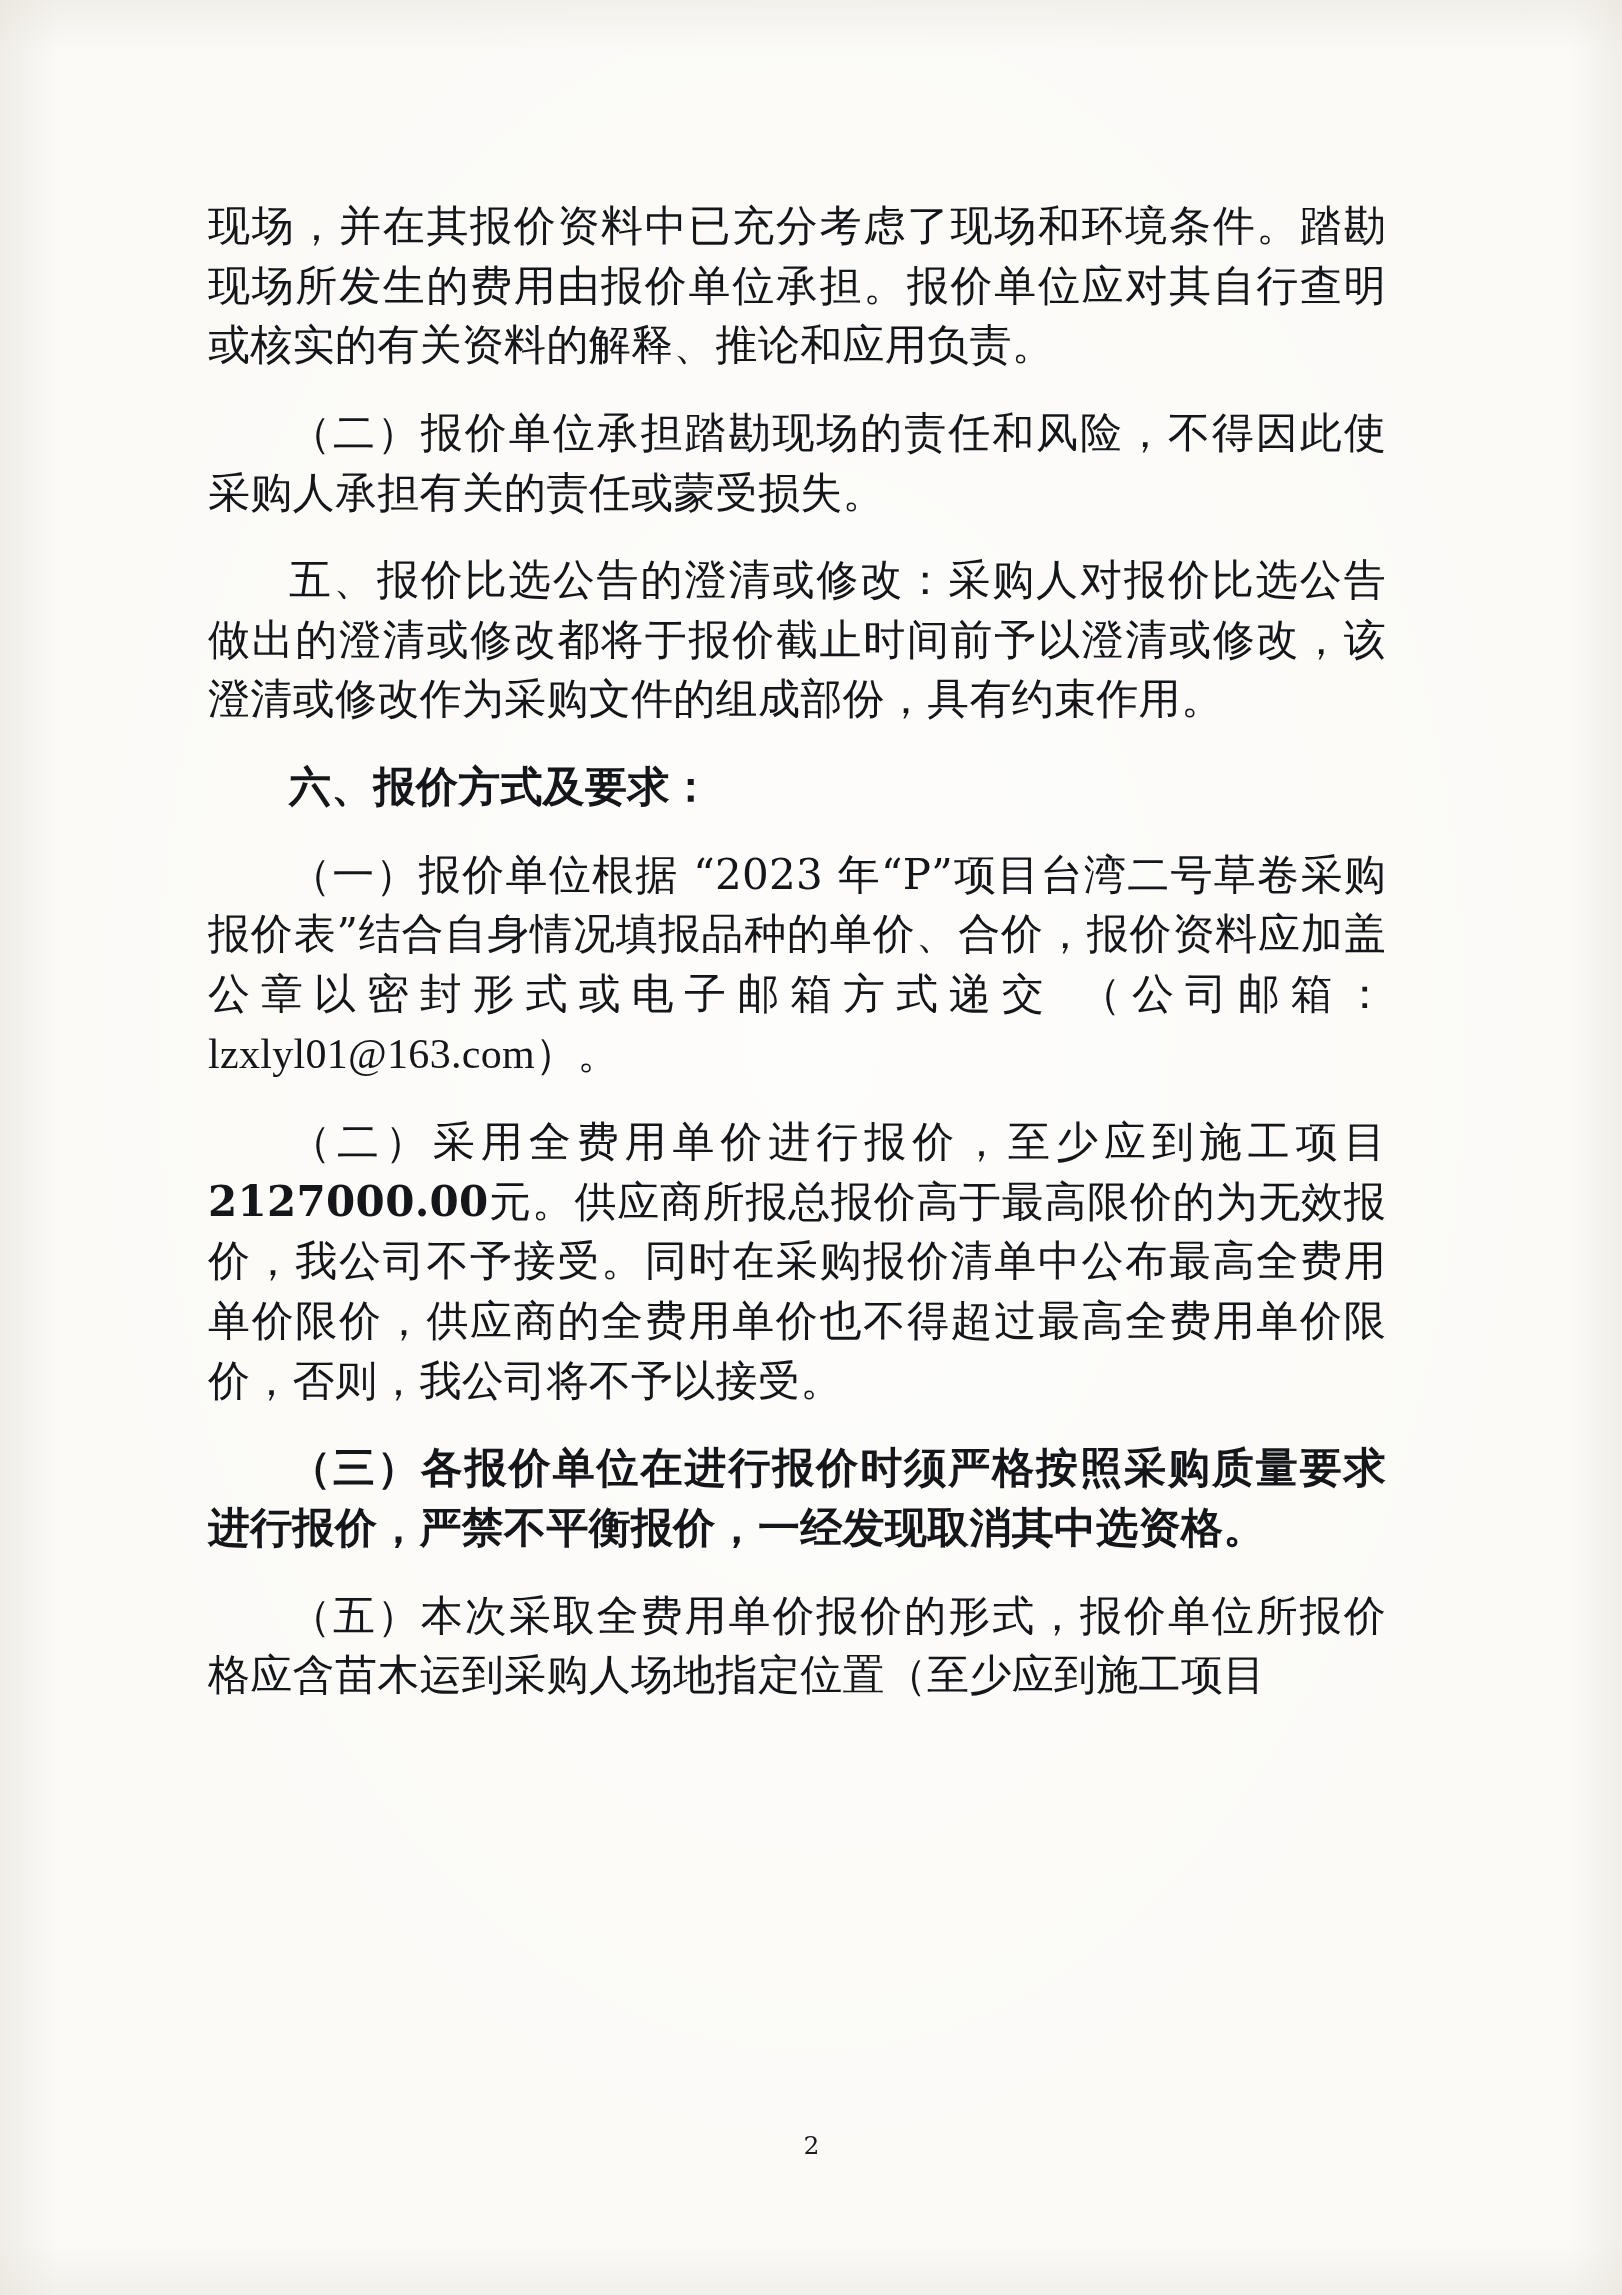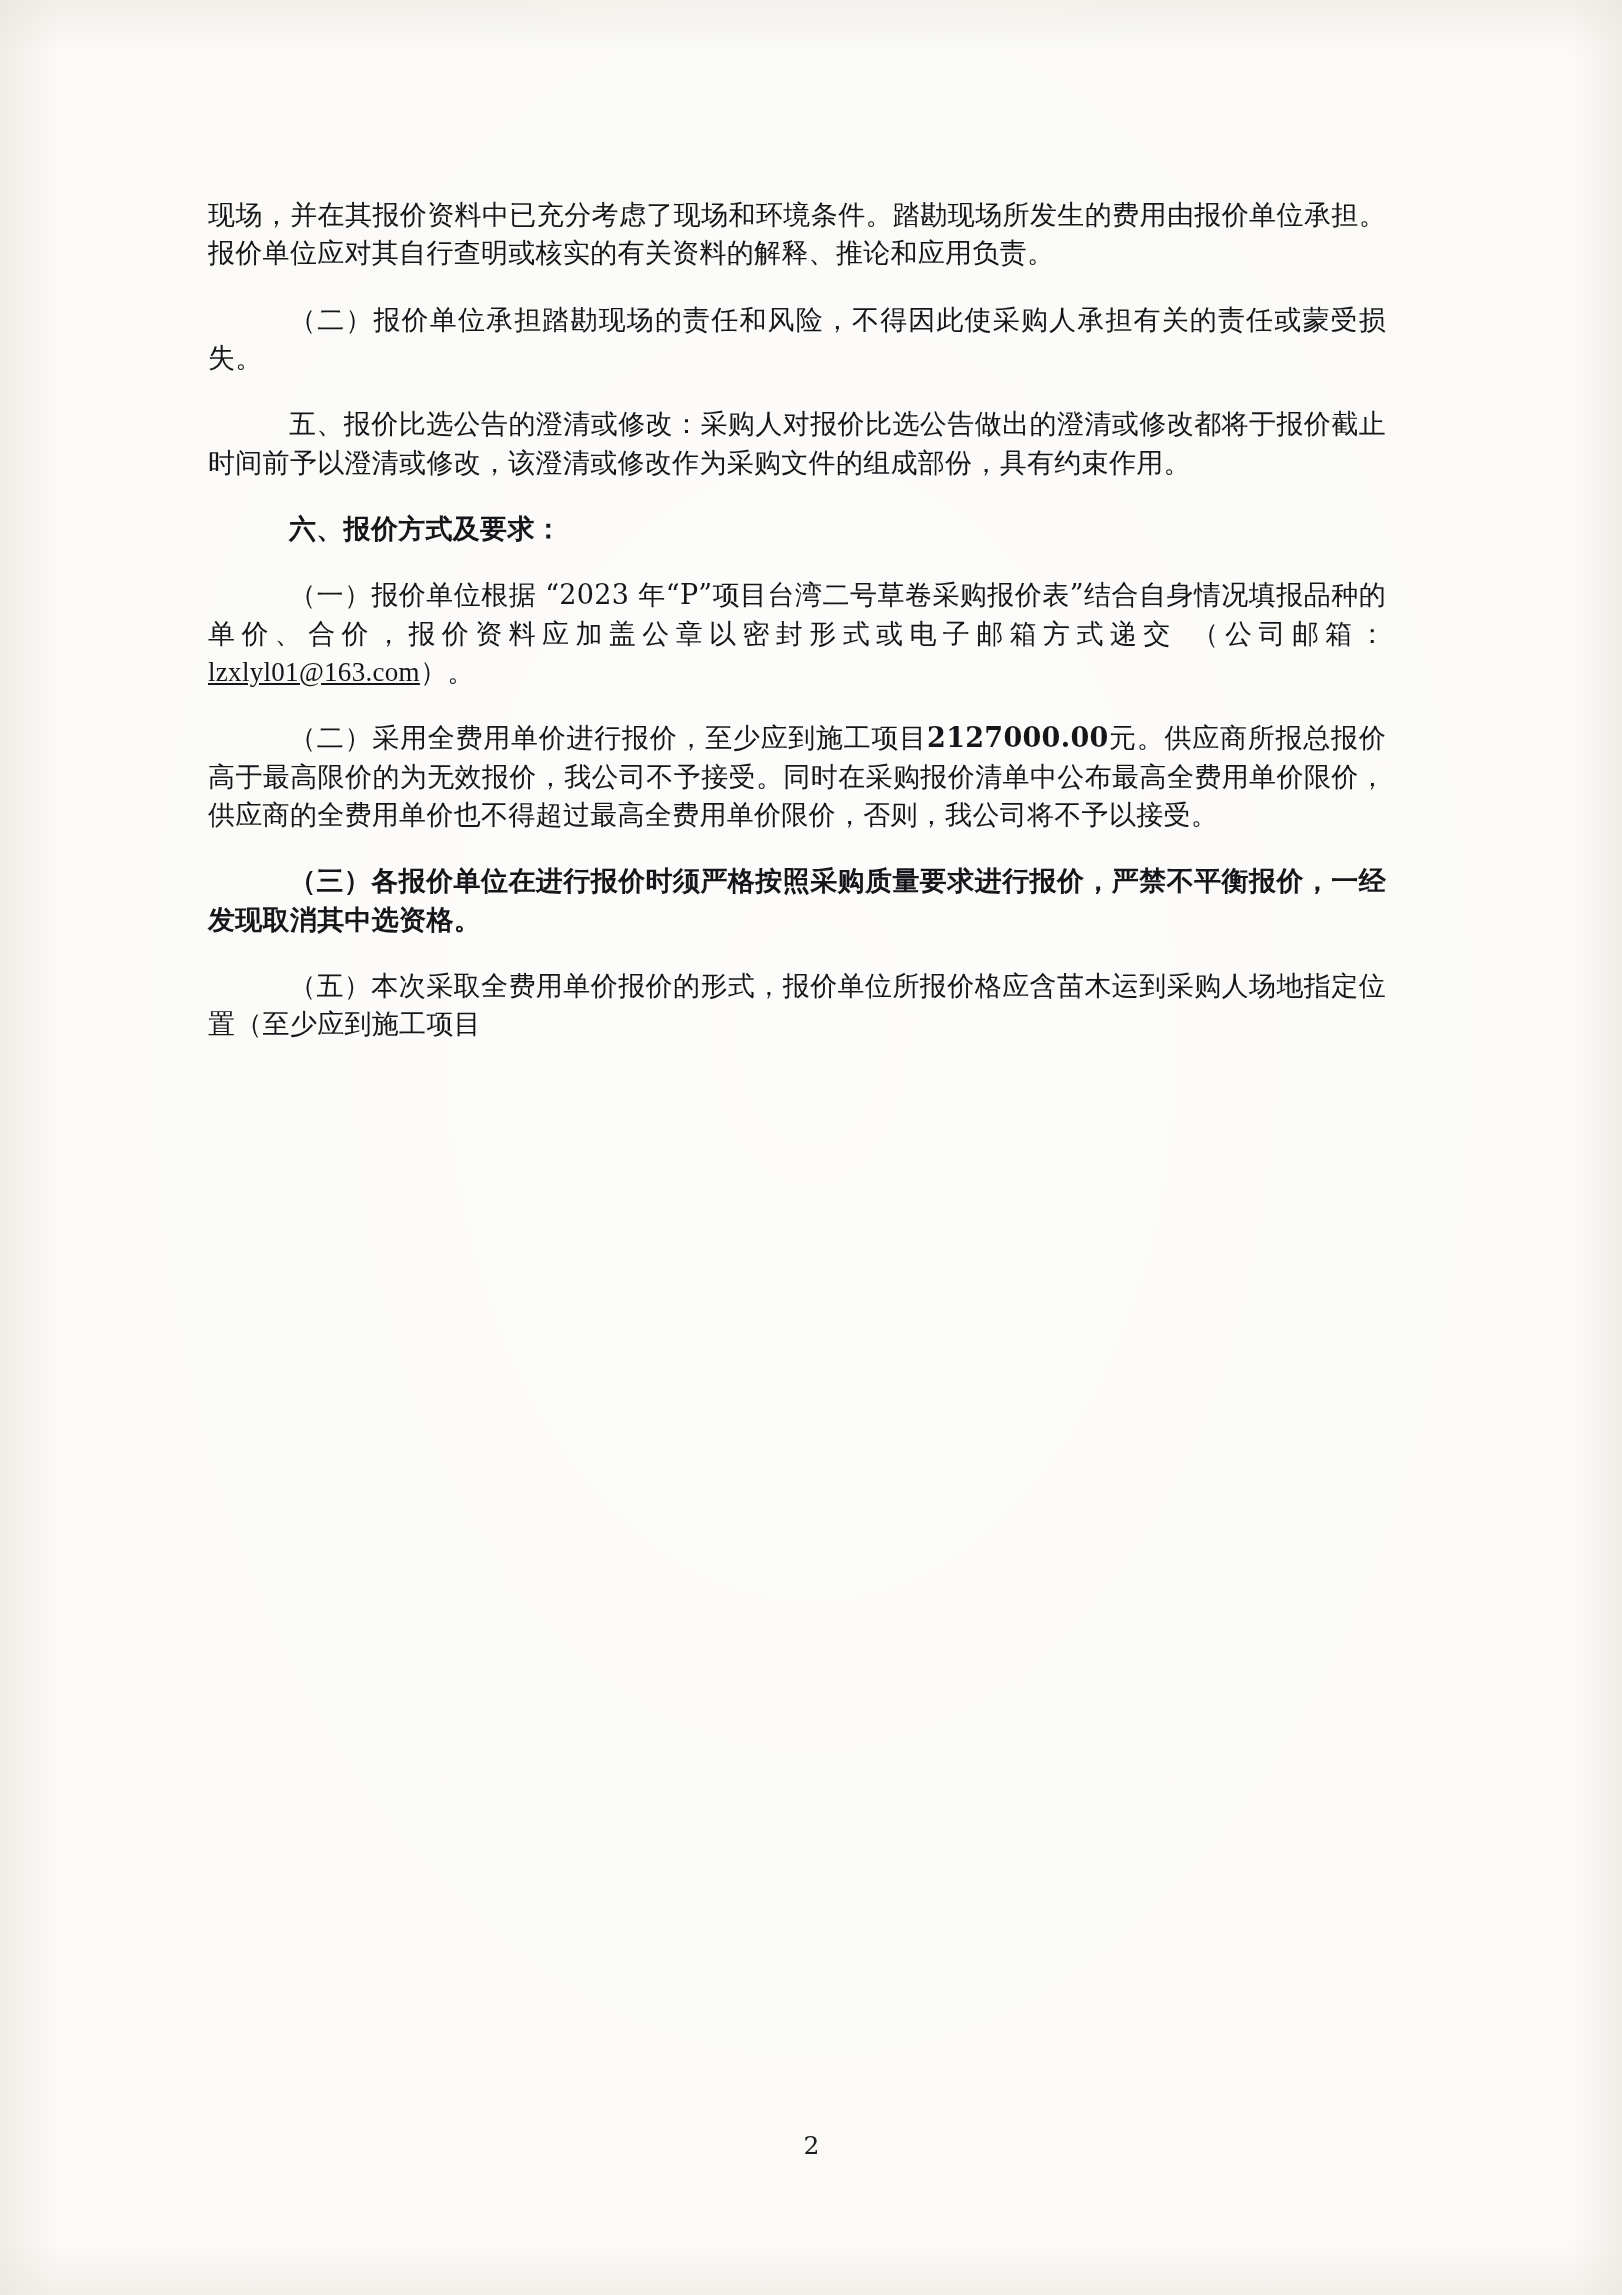--- a/index.html
+++ b/index.html
@@ -30,39 +30,38 @@
   }
   .content {
     position: absolute;
     left: 208px;
     top: 196px;
     width: 1178px;
   }
   p {
     margin: 0 0 2.6px 0;
     font-family: "DejaVu Serif", "Liberation Serif", serif;
-    font-size: 27px;
+    font-size: 42px;
     line-height: 1.42;
     color: #14161a;
     text-align: justify;
     text-justify: inter-ideograph;
     letter-spacing: 0.3px;
   }
   p.indent {
     text-indent: 81px;
     margin-top: 28px;
   }
   p.bold {
     font-weight: bold;
   }
   .bold-run {
     font-weight: bold;
   }
   .email {
-    text-decoration: underline;
     font-family: "Liberation Serif", "DejaVu Serif", serif;
   }
   .pagenum {
     position: absolute;
     left: 0;
     right: 0;
     top: 2131px;
     text-align: center;
     font-family: "DejaVu Serif", "Liberation Serif", serif;
     font-size: 25px;

